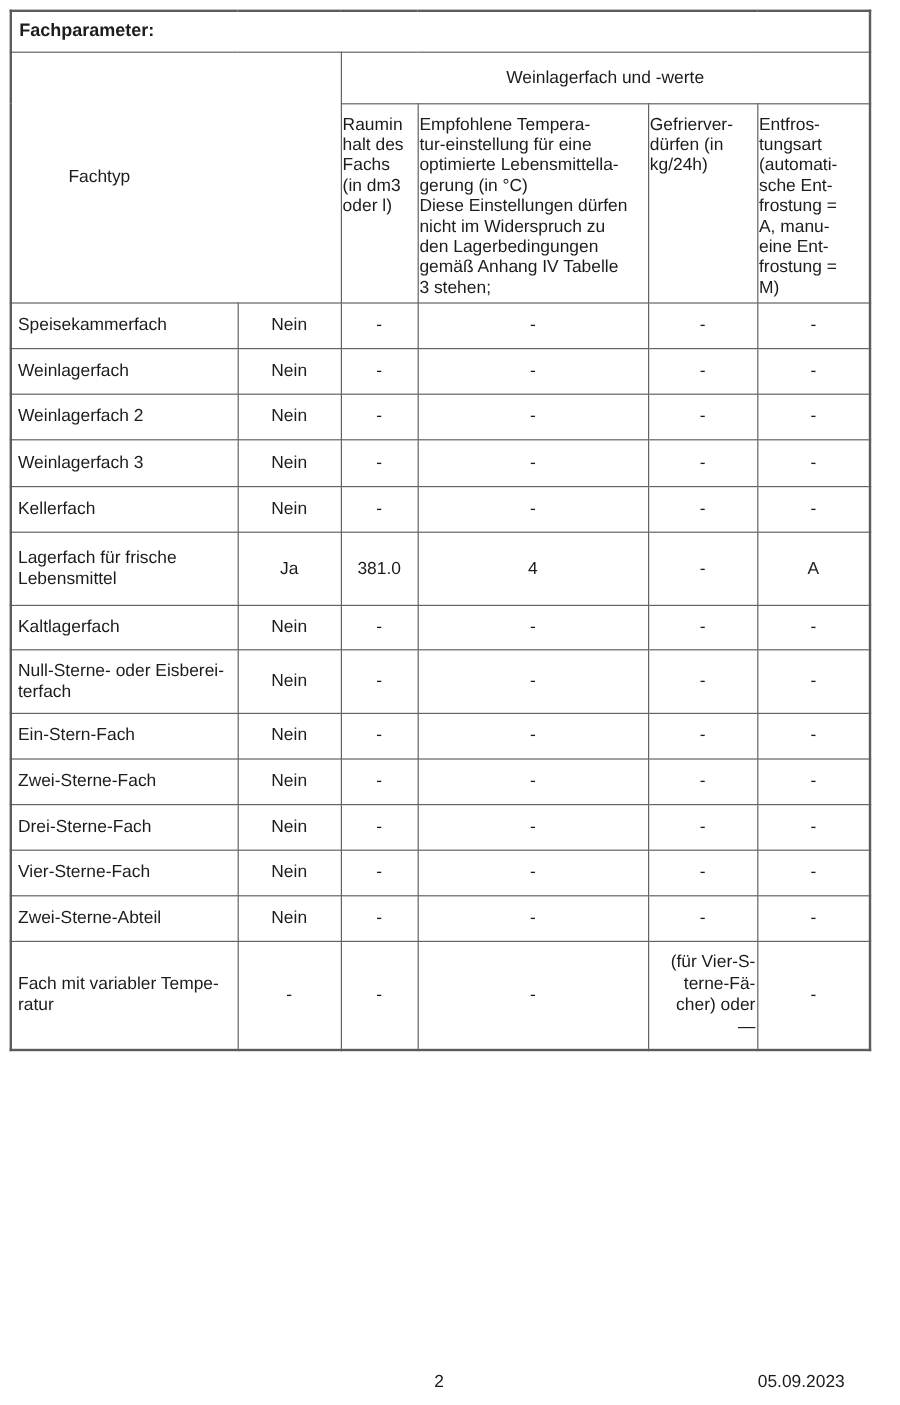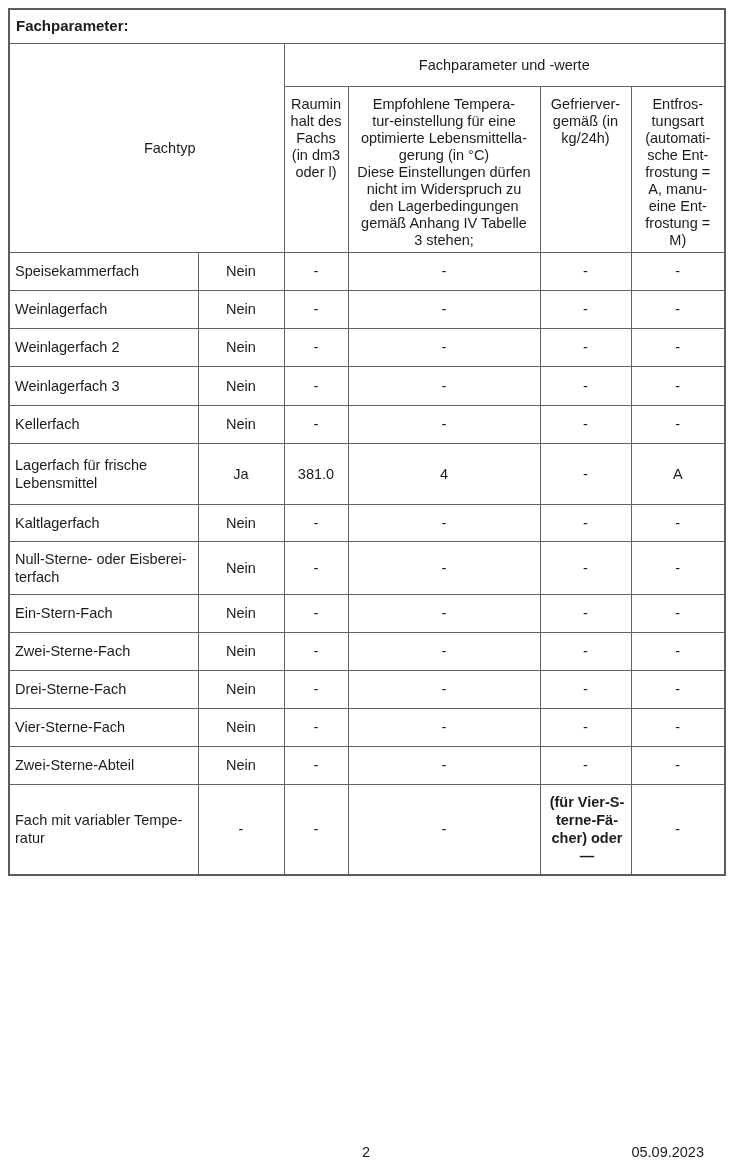--- a/index.html
+++ b/index.html
@@ -29,52 +29,50 @@
     overflow: hidden;
   }
   .t-title {
     font-weight: bold;
     text-align: left;
     vertical-align: middle;
     padding: 0 0 0 6px;
     font-size: 15px;
   }
   .t-fachtyp {
-    text-align: center;
+    text-align: left;
     vertical-align: middle;
     padding-left: 47px;
   }
   .t-group {
     text-align: center;
     vertical-align: middle;
   }
   .t-colhead {
-    text-align: center;
     vertical-align: top;
     padding-top: 9px;
     line-height: 17px;
     white-space: pre-wrap;
   }
   .t-name {
     text-align: left;
     vertical-align: middle;
     padding: 0 4px 0 5px;
     white-space: pre-wrap;
   }
   .t-val {
     text-align: center;
     vertical-align: middle;
     white-space: pre-wrap;
   }
   .t-val-left {
-    text-align: center;
+    text-align: right;
     vertical-align: middle;
     padding-left: 4px;
     white-space: pre-wrap;
-    font-weight: bold;
   }
   .footer {
     position: absolute;
     left: 8px; top: 1144px;
     width: 716px; height: 20px;
     font-size: 14.5px;
   }
   .footer .page-num {
     position: absolute;
     left: 0; width: 716px;
@@ -99,39 +97,39 @@
       <col style="width:192px">
         <col style="width:91px">
         <col style="width:94px">
     </colgroup>
     <tbody>
         <tr style="height:34px">
       <td class="t-title" colspan="6">Fachparameter:</td>
     </tr>
     <tr style="height:43px">
       <td class="t-fachtyp" colspan="2" rowspan="2">Fachtyp</td>
-      <td class="t-group" colspan="4">Fachparameter und -werte</td>
+      <td class="t-group" colspan="4">Weinlagerfach und -werte</td>
     </tr>
     <tr style="height:166px">
       <td class="t-colhead">Raumin
 halt des
 Fachs
 (in dm3
 oder l)</td>
       <td class="t-colhead">Empfohlene Tempera-
 tur-einstellung für eine
 optimierte Lebensmittella-
 gerung (in °C)
 Diese Einstellungen dürfen
 nicht im Widerspruch zu
 den Lagerbedingungen
 gemäß Anhang IV Tabelle
 3 stehen;</td>
       <td class="t-colhead">Gefrierver-
-gemäß (in
+dürfen (in
 kg/24h)</td>
       <td class="t-colhead">Entfros-
 tungsart
 (automati-
 sche Ent-
 frostung =
 A, manu-
 eine Ent-
 frostung =
 M)</td>

